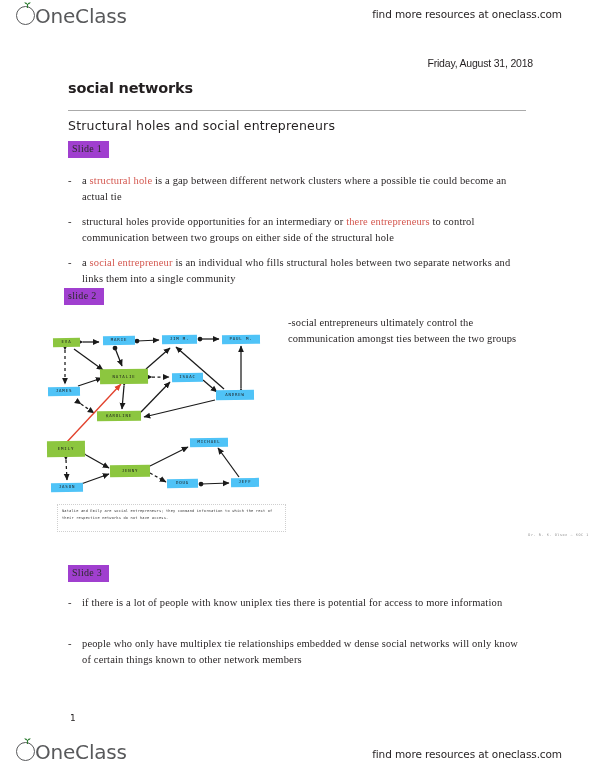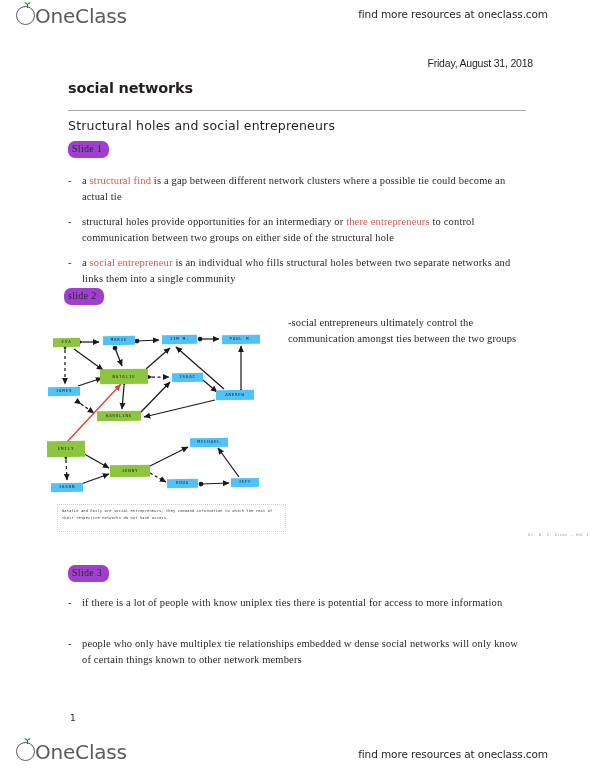--- a/index.html
+++ b/index.html
@@ -48,21 +48,21 @@
     font-size: 20px;
     letter-spacing: -0.2px;
     color: #58595b;
     line-height: 20px;
     font-weight: 400;
     margin-left: -3px;
   }
 
   .promo {
     position: absolute;
-    right: 47px;
+    right: 33px;
     font-family: "DejaVu Sans", sans-serif;
     font-size: 10.5px;
     color: #231f20;
     letter-spacing: -0.1px;
   }
   .promo-header { top: 8px; }
   .promo-footer { top: 748px; }
 
   
   .page-date {
@@ -107,21 +107,20 @@
 
   .hl-slide {
     position: absolute;
     background: #a03fcf;
     color: #2b2b2b;
     font-family: "Liberation Serif", serif;
     font-size: 10px;
     padding: 2px 7px 3px 4px;
     letter-spacing: 0.3px;
     line-height: 12px;
-    border-radius: 7px;
   }
 
   .bullet {
     position: absolute;
     font-family: "Liberation Serif", serif;
     font-size: 10.5px;
     line-height: 16px;
     color: #231f20;
     letter-spacing: 0.15px;
   }
@@ -222,21 +221,21 @@
 
 <div class="page-date">Friday, August 31, 2018</div>
 <div class="doc-title">social networks</div>
 <div class="rule"></div>
 <div class="section-head">Structural holes and social entrepreneurs</div>
 
 <div class="hl-slide" style="left:68px; top:141px;">Slide 1</div>
 
 <div class="bullet" style="left:68px; top:173px; width:455px;">
   <span class="dash">-</span>
-  <span class="txt"><span>a </span><span class="term">structural find</span><span> is a gap between different network clusters where a possible tie could become an actual tie</span></span>
+  <span class="txt"><span>a </span><span class="term">structural hole</span><span> is a gap between different network clusters where a possible tie could become an actual tie</span></span>
 </div>
 
 <div class="bullet" style="left:68px; top:214px; width:455px;">
   <span class="dash">-</span>
   <span class="txt"><span>structural holes provide opportunities for an intermediary or </span><span class="term">there entrepreneurs</span><span> to control communication between two groups on either side of the structural hole</span></span>
 </div>
 
 <div class="bullet" style="left:68px; top:255px; width:455px;">
   <span class="dash">-</span>
   <span class="txt"><span>a </span><span class="term">social entrepreneur</span><span> is an individual who fills structural holes between two separate networks and links them into a single community</span></span>

